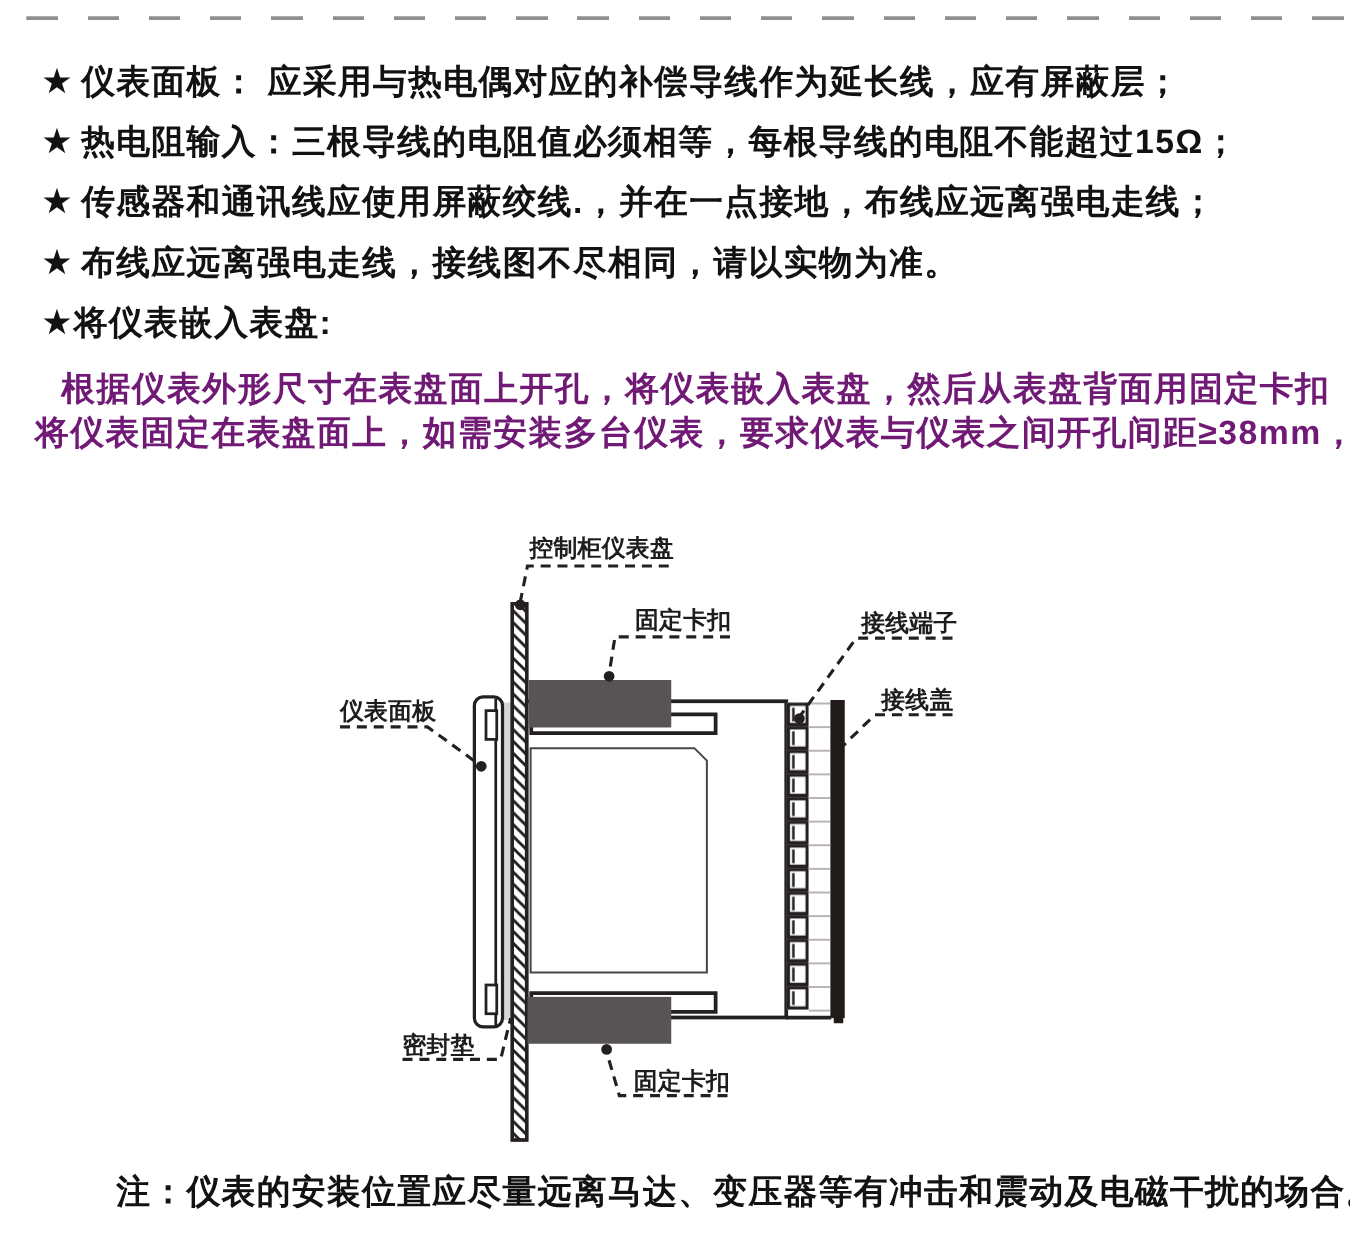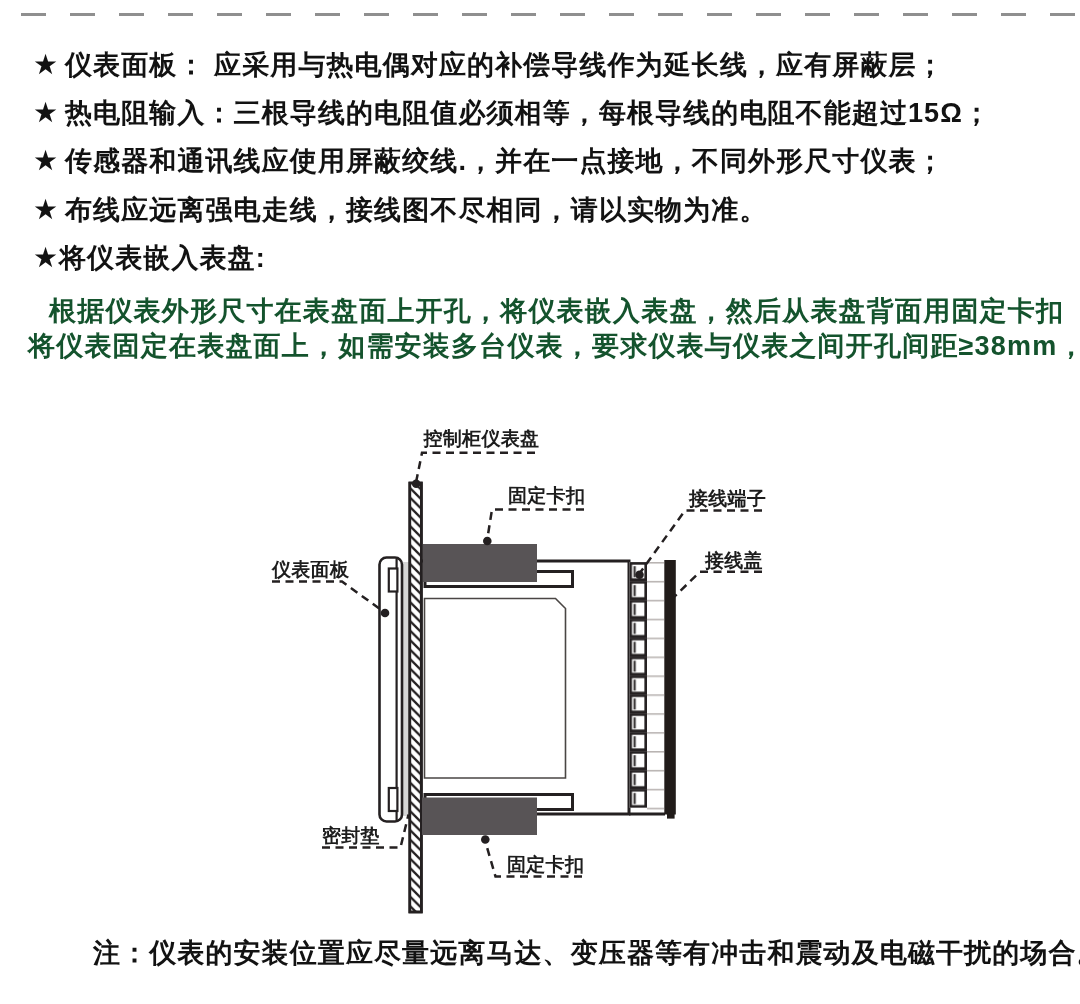--- a/index.html
+++ b/index.html
@@ -9,21 +9,21 @@
   .top-dashes{position:absolute;left:21px;top:13px;width:1059px;height:3px;
     background:repeating-linear-gradient(to right,#8f8f8f 0 25px,transparent 25px 49px);}
 
   .bullet{position:absolute;left:33px;display:flex;align-items:flex-start;
     font-size:27px;font-weight:600;letter-spacing:1.1px;line-height:34px;color:#121212;white-space:nowrap;}
   .bullet .star{width:26px;margin-right:6px;font-size:28px;line-height:34px;letter-spacing:0;}
   .bullet.tight .star{margin-right:1px;width:25px;}
   .b0{top:48px;} .b1{top:96px;} .b2{top:144px;} .b3{top:193px;} .b4{top:241px;}
 
   .para-line{position:absolute;left:28px;font-size:27px;font-weight:600;letter-spacing:1.2px;
-    line-height:35px;white-space:nowrap;color:#14532d;}
+    line-height:35px;white-space:nowrap;color:#701a75;}
   .p0{top:294px;padding-left:21px;} .p1{top:329px;} .p2{top:364px;}
 
   .note-line{position:absolute;left:93px;top:936px;font-size:27px;font-weight:600;
     letter-spacing:1.1px;line-height:35px;white-space:nowrap;color:#121212;}
 
   .diagram-wrap{position:absolute;left:257px;top:420px;width:520px;height:500px;}
   svg text{font-family:"Liberation Sans","DejaVu Sans",sans-serif;font-size:19px;font-weight:600;fill:#1d1d1d;letter-spacing:0.3px;}
 </style>
 </head>
 <body>
@@ -35,21 +35,21 @@
   <div class="bullet b0">
     <span class="star">★</span>
     <span>仪表面板： 应采用与热电偶对应的补偿导线作为延长线，应有屏蔽层；</span>
   </div>
   <div class="bullet b1">
     <span class="star">★</span>
     <span>热电阻输入：三根导线的电阻值必须相等，每根导线的电阻不能超过15Ω；</span>
   </div>
   <div class="bullet b2">
     <span class="star">★</span>
-    <span>传感器和通讯线应使用屏蔽绞线.，并在一点接地，不同外形尺寸仪表；</span>
+    <span>传感器和通讯线应使用屏蔽绞线.，并在一点接地，布线应远离强电走线；</span>
   </div>
   <div class="bullet b3">
     <span class="star">★</span>
     <span>布线应远离强电走线，接线图不尽相同，请以实物为准。</span>
   </div>
   <div class="bullet b4 tight">
     <span class="star">★</span>
     <span>将仪表嵌入表盘:</span>
   </div>
 

